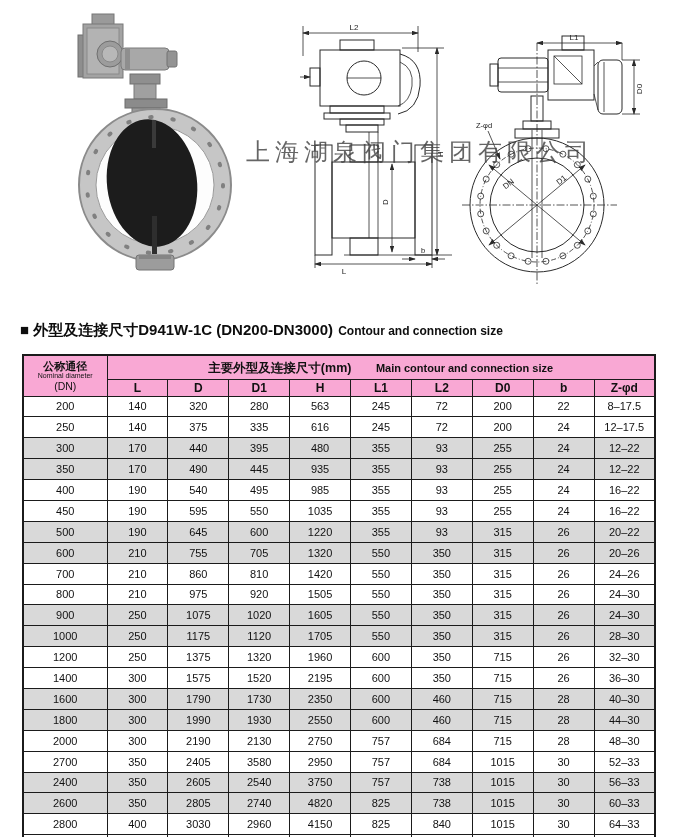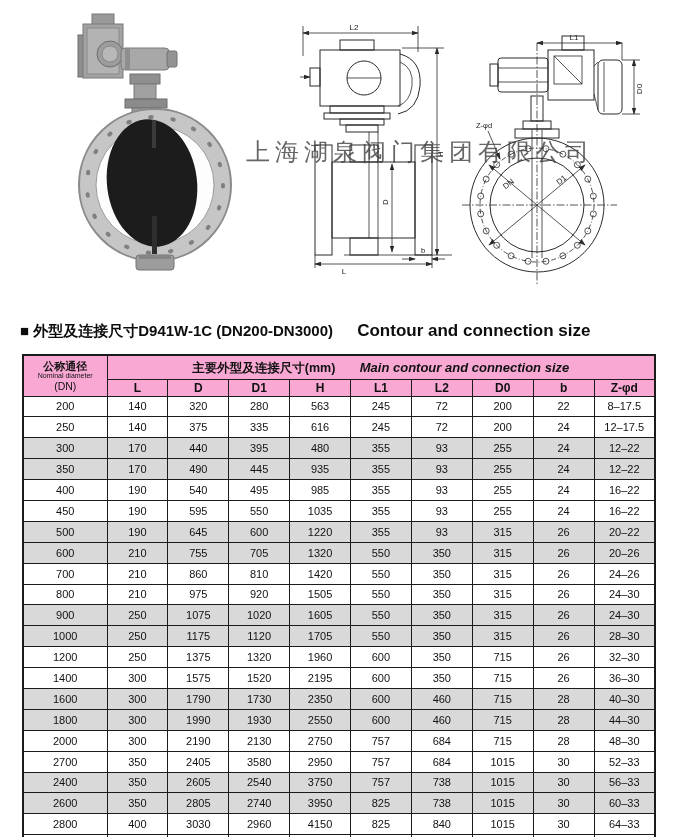--- a/index.html
+++ b/index.html
@@ -14,29 +14,29 @@
   .watermark{
     position:absolute;left:246px;top:136px;z-index:6;white-space:nowrap;
     font-size:24px;letter-spacing:5px;color:#3f3f3f;opacity:.8;
     font-family:"DejaVu Sans",sans-serif;
     text-align:right;
   }
   .section-title{
     position:absolute;left:20px;top:321px;font-size:15px;font-weight:bold;
     white-space:nowrap;color:#0d0d0d;
   }
-  .section-title .en{font-size:17px;margin-left:20px;}
+  .section-title .en{font-size:12px;margin-left:1px;}
   table.spec{
     position:absolute;left:22px;top:354px;width:634px;
     border-collapse:collapse;table-layout:fixed;border:2px solid #1b1b1b;
   }
   .spec th,.spec td{border:1px solid #1b1b1b;text-align:center;padding:0;overflow:hidden;}
   .spec thead th{background:#f9a8d4;}
   .hdr-span-zh{font-size:12.5px;font-weight:bold;text-align:right;}
-  .hdr-span-en{font-size:13px;font-weight:bold;margin-left:20px;font-style:italic;}
+  .hdr-span-en{font-size:11px;font-weight:bold;margin-left:20px;}
   .hdr-col{font-size:12px;font-weight:bold;height:16px;}
   .dn-zh{font-size:11px;font-weight:bold;line-height:12px;}
   .dn-en{font-size:7px;font-weight:normal;line-height:8px;}
   .dn-unit{font-size:10.5px;font-weight:normal;line-height:12px;}
   .spec tbody td{font-size:11px;height:19.9px;background:#fff;font-weight:400;}
   .spec tbody tr.shaded td{background:#d9d9d9;}
   .row1{height:24px;}
 </style>
 </head>
 <body>
@@ -472,21 +472,21 @@
         <td>738</td>
         <td>1015</td>
         <td>30</td>
         <td>56–33</td>
       </tr>
       <tr class="shaded">
         <td>2600</td>
         <td>350</td>
         <td>2805</td>
         <td>2740</td>
-        <td>3950</td>
+        <td>4820</td>
         <td>825</td>
         <td>738</td>
         <td>1015</td>
         <td>30</td>
         <td>60–33</td>
       </tr>
       <tr>
         <td>2800</td>
         <td>400</td>
         <td>3030</td>

